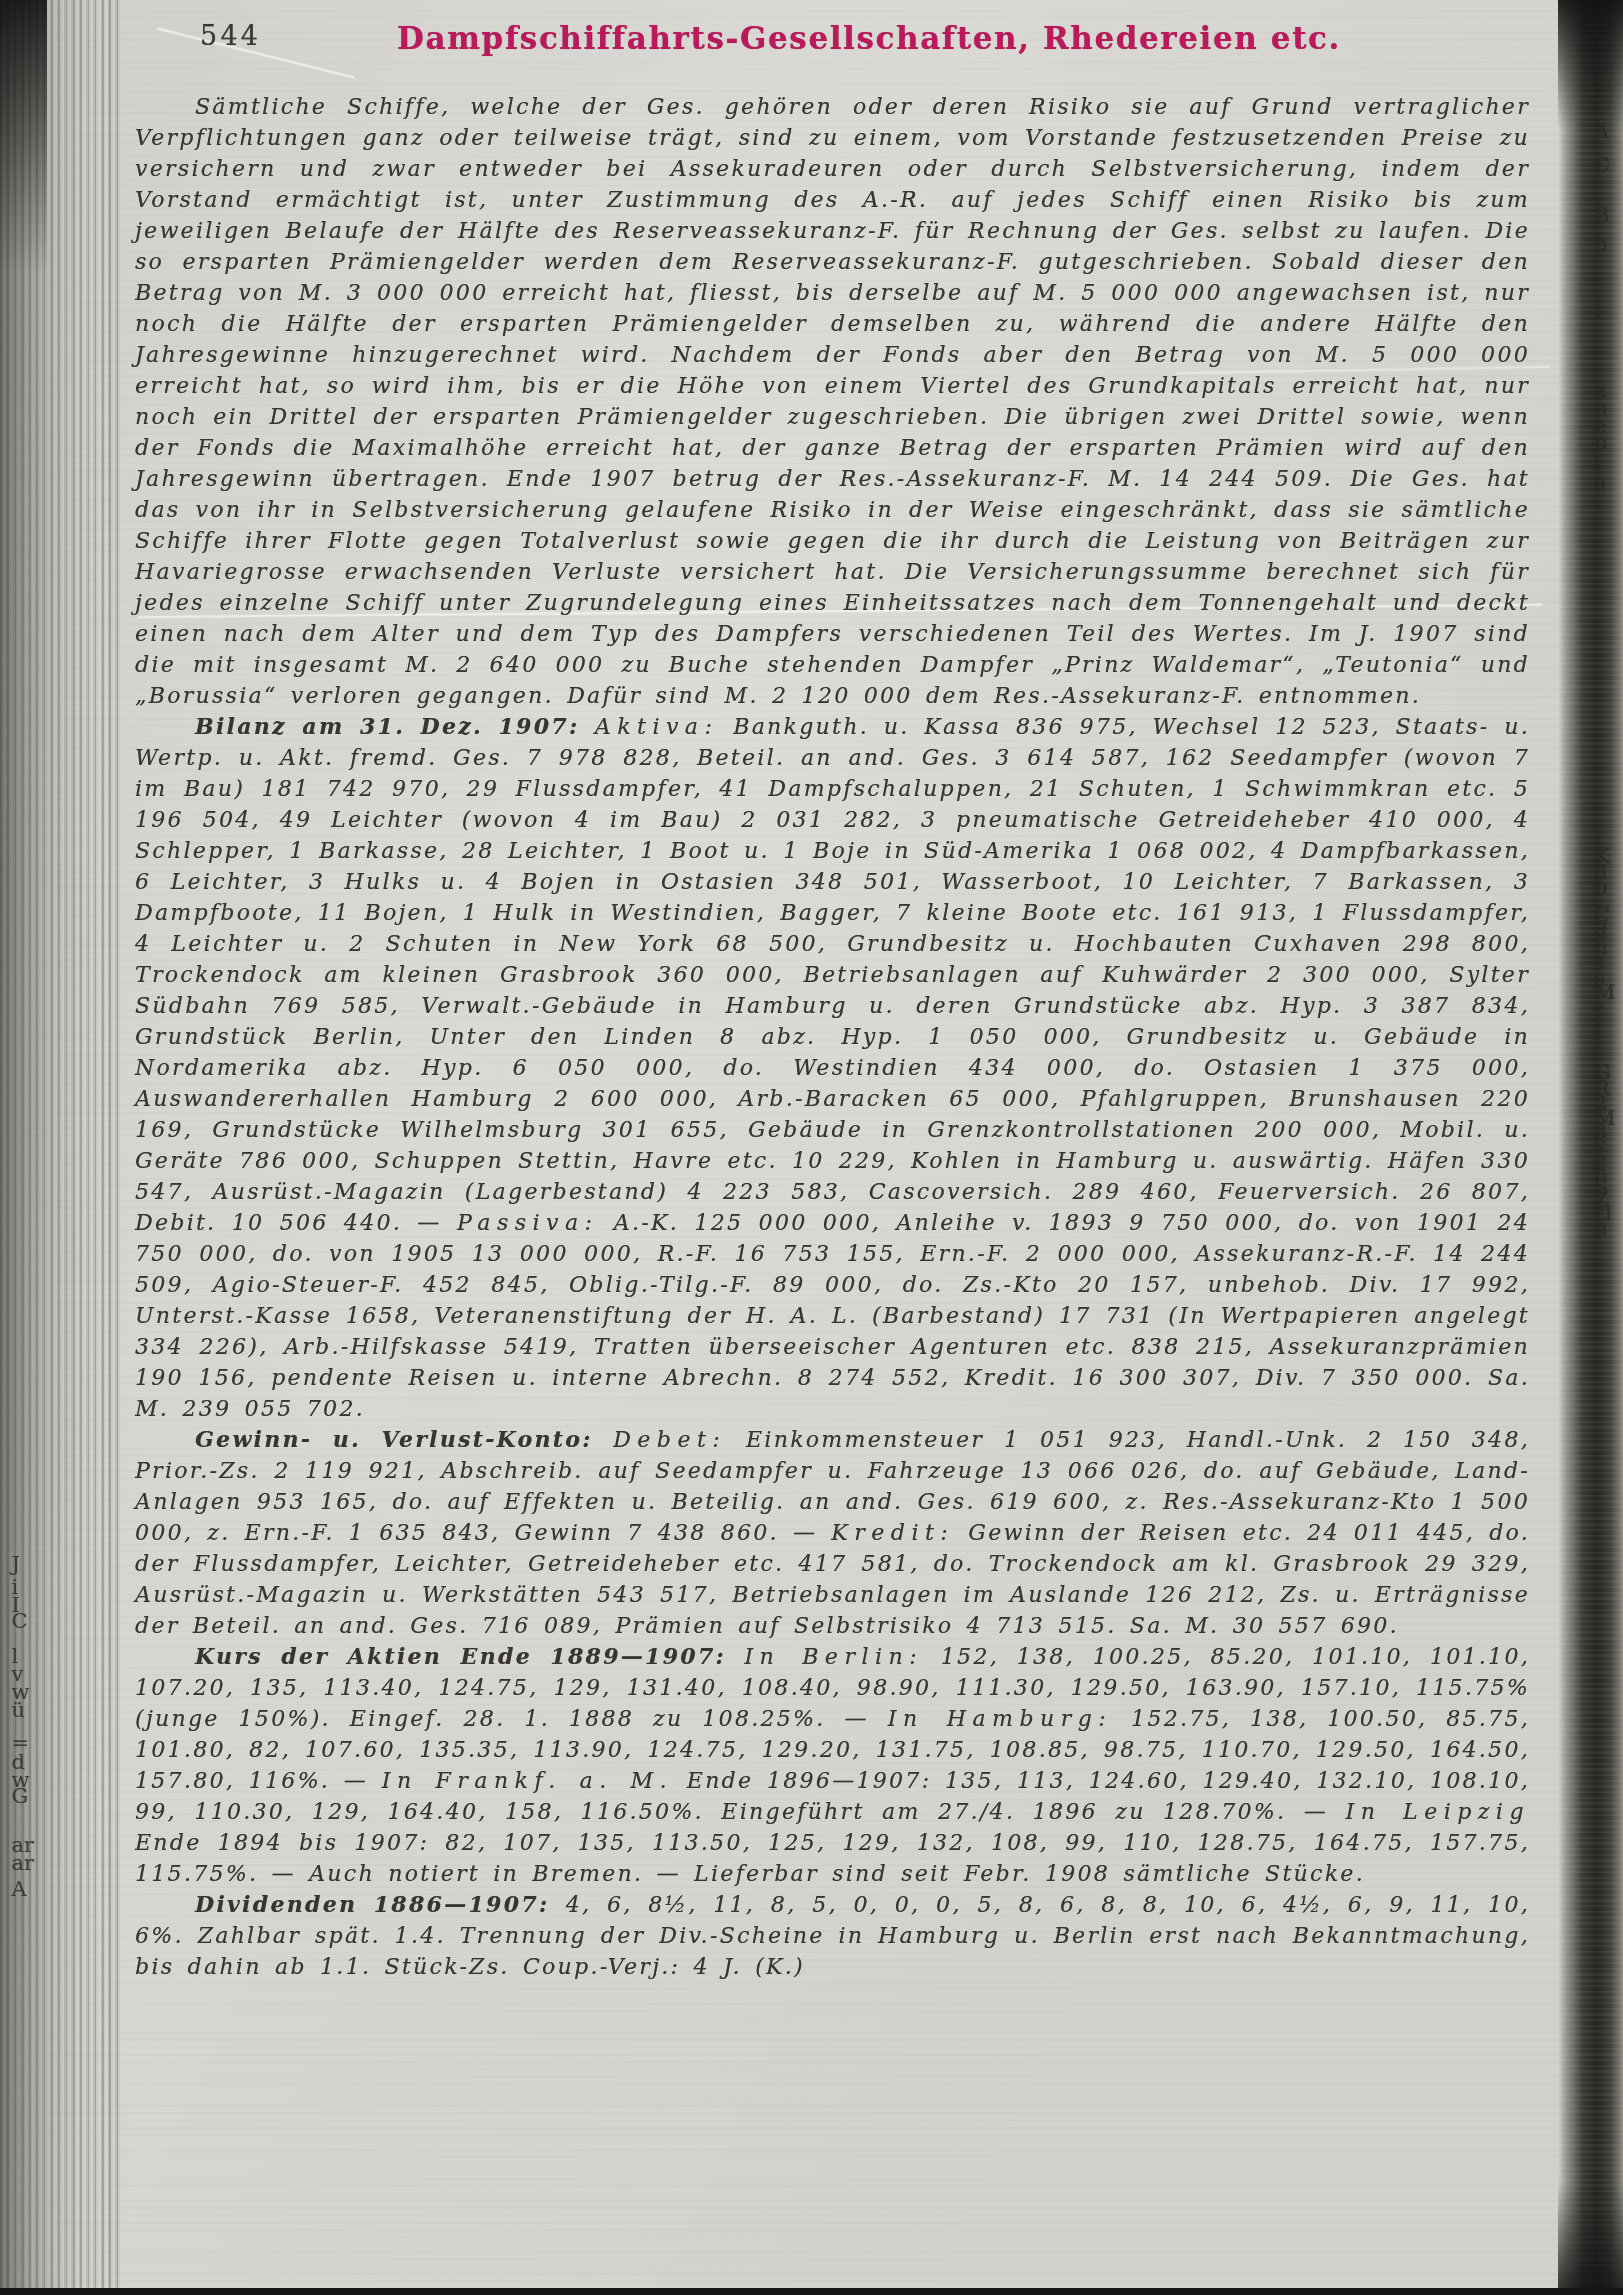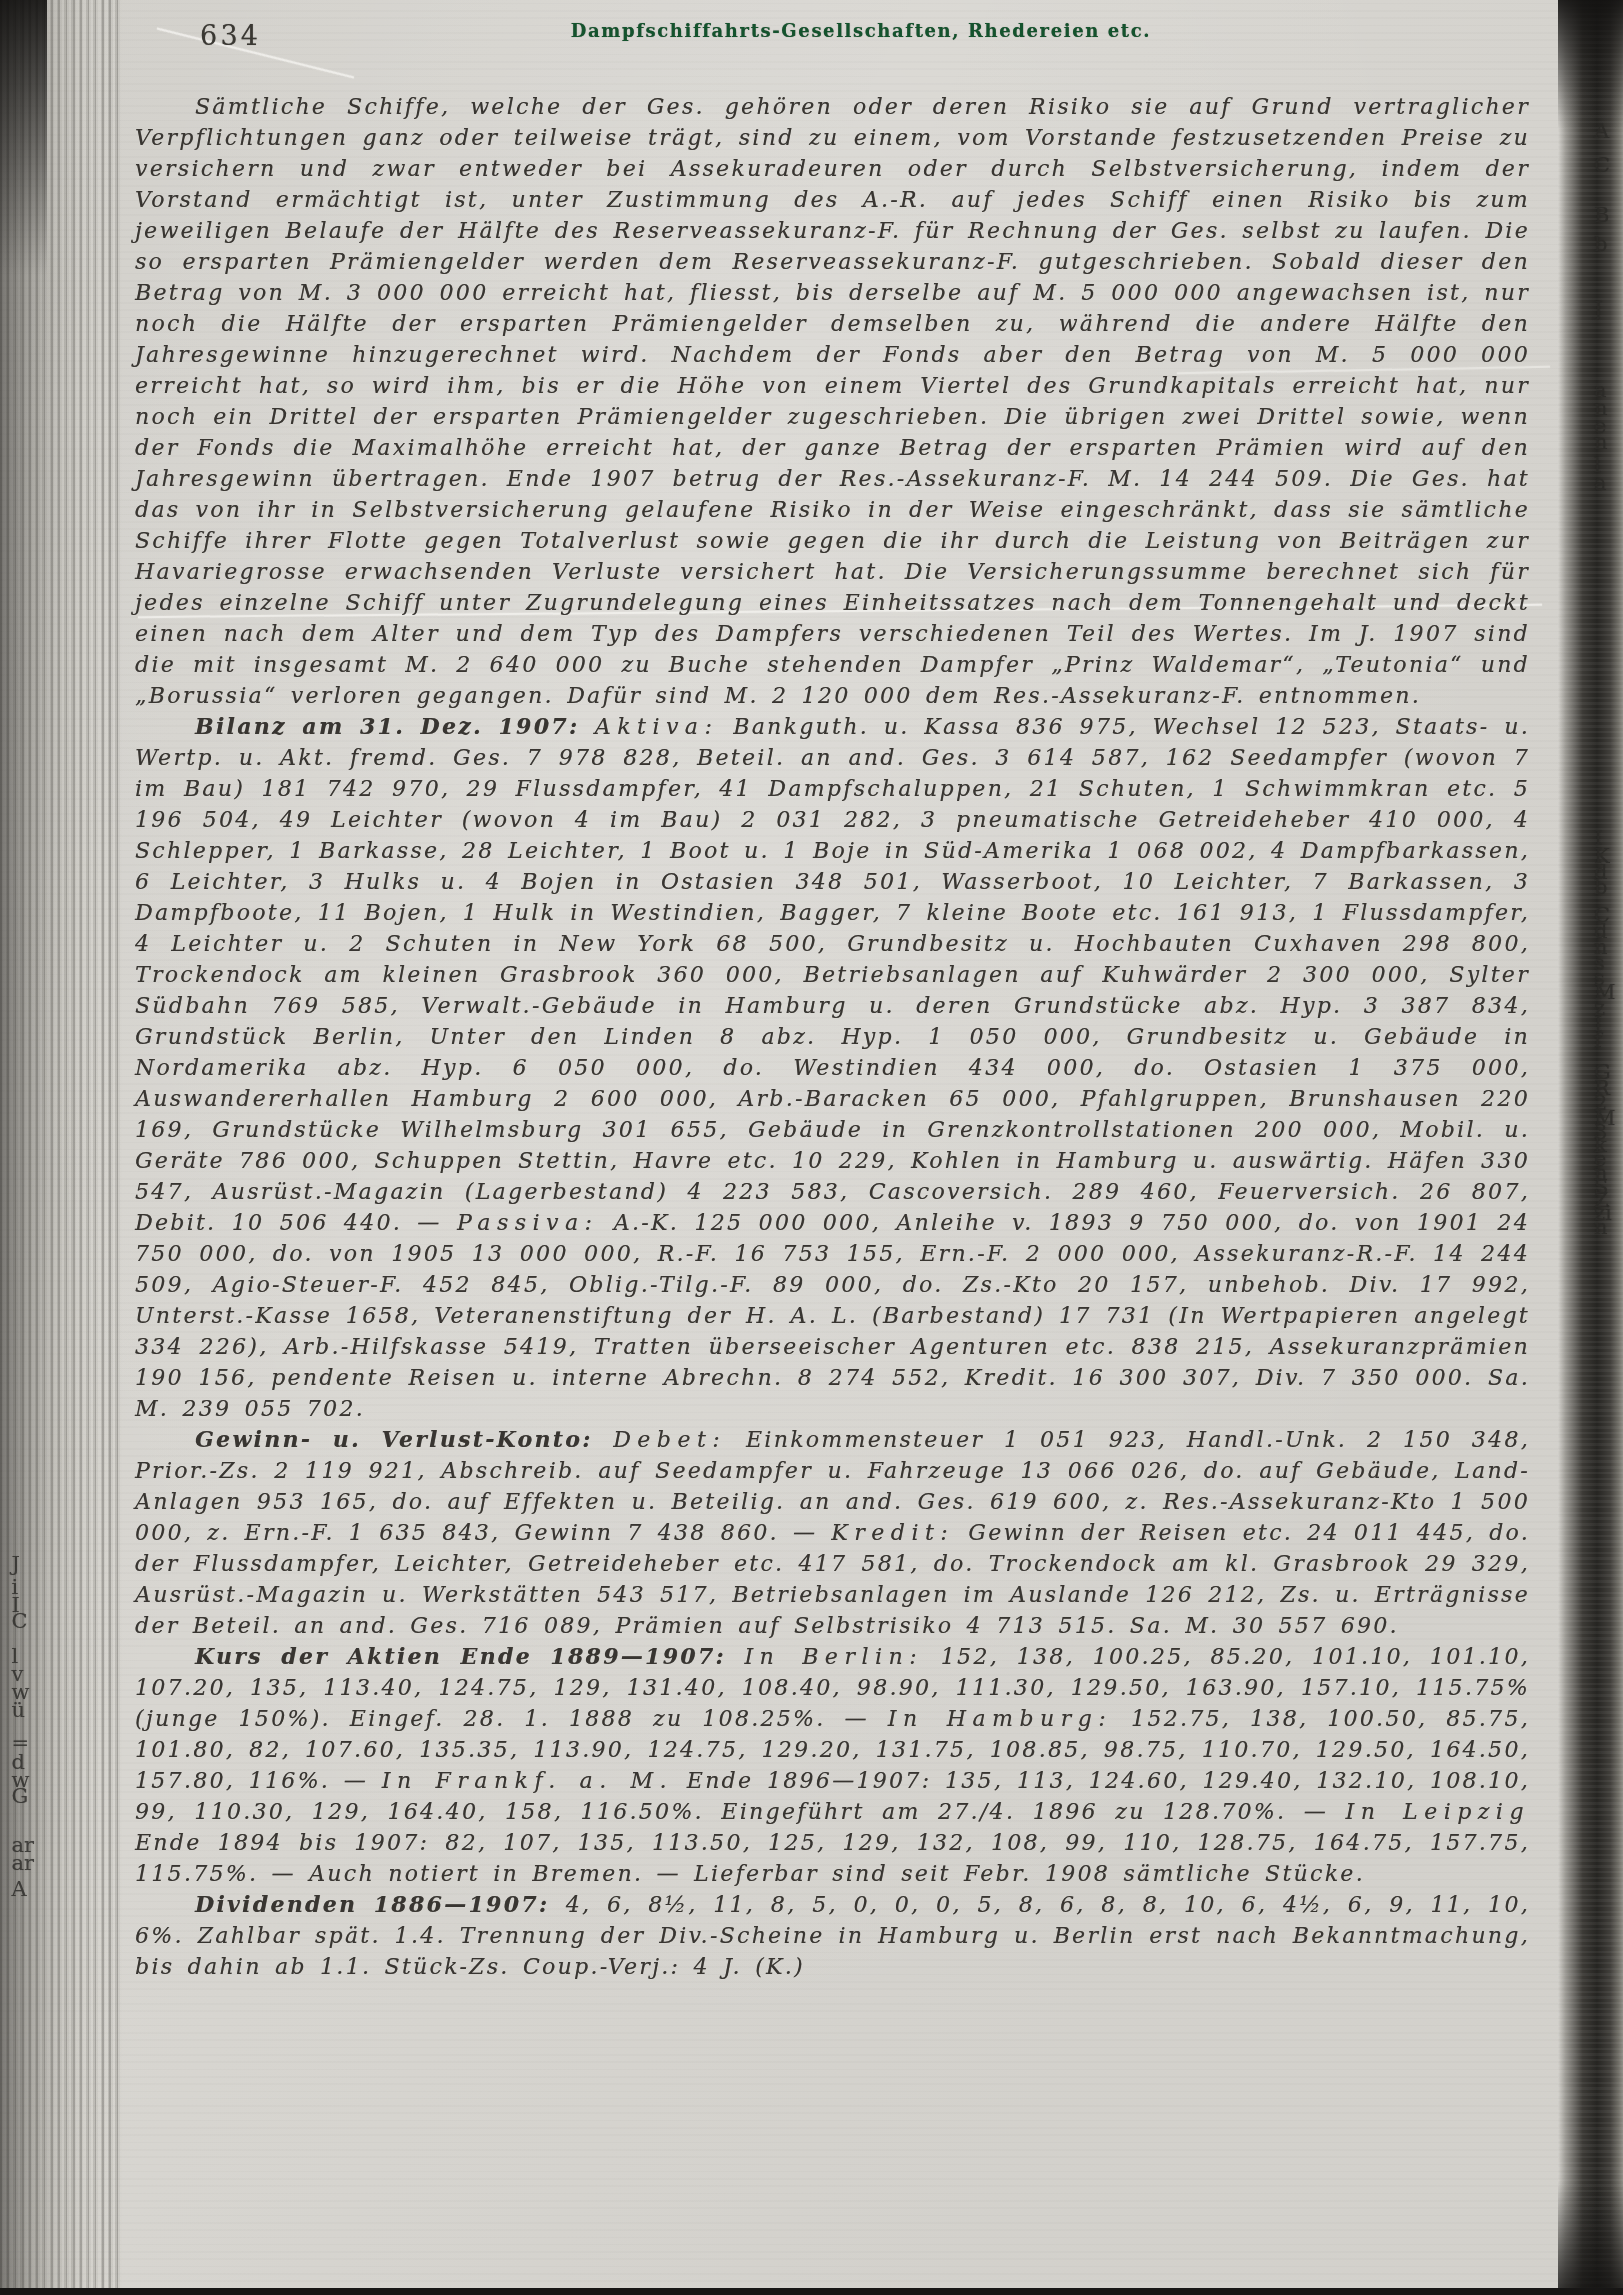--- a/index.html
+++ b/index.html
@@ -49,22 +49,22 @@
   .scratch-a{top:610px;left:138px;width:1404px;height:2.4px;transform:rotate(-0.5deg);}
   .scratch-b{top:52px;left:154px;width:203px;height:1.6px;transform:rotate(14deg);}
   .scratch-c{top:369px;left:1177px;width:373px;height:1.6px;transform:rotate(-1deg);opacity:0.7;}
   
   .page-number{
     position:absolute;top:19.5px;left:200px;z-index:5;
     font-size:27px;letter-spacing:3.2px;color:#3a3833;
     text-shadow:0 0 0.8px rgba(56,54,50,0.55);
   }
   .header-title{
-    position:absolute;top:19.5px;left:317px;width:1088px;z-index:5;
-    text-align:center;font-weight:bold;font-size:18px;letter-spacing:1.6px;color:#14532d;
+    position:absolute;top:19.5px;left:325px;width:1088px;z-index:5;
+    text-align:center;font-weight:bold;font-size:31px;letter-spacing:1.6px;color:#be185d;
     text-shadow:0 0 0.8px rgba(53,51,48,0.6);
   }
   
   .body-text{
     position:absolute;top:91px;left:135px;width:1395px;z-index:5;
     color:#383531;font-size:22px;line-height:31px;
     text-align:justify;letter-spacing:2.3px;word-spacing:4px;
     text-shadow:0.2px 0.2px 0.6px rgba(58,56,51,0.55);
   }
   .body-text p{margin:0;text-indent:60px;font-style:italic;}
@@ -83,21 +83,21 @@
 <div class="edge-left"></div>
 <div class="edge-left-top-dark"></div>
 <div class="edge-right"></div>
 <div class="corner-dark-top"></div>
 <div class="corner-dark-bottom"></div>
 <div class="edge-bottom"></div>
 <div class="scratch scratch-a"></div>
 <div class="scratch scratch-b"></div>
 <div class="scratch scratch-c"></div>
 
-<div class="page-number">634</div>
+<div class="page-number">544</div>
 <div class="header-title">Dampfschiffahrts-Gesellschaften, Rhedereien etc.</div>
 
 <div class="body-text" style="color: rgb(56, 53, 49);">
   <p><span class="run-normal">Sämtliche Schiffe, welche der Ges. gehören oder deren Risiko sie auf Grund vertraglicher Verpflichtungen ganz oder teilweise trägt, sind zu einem, vom Vorstande festzusetzenden Preise zu versichern und zwar entweder bei Assekuradeuren oder durch Selbstversicherung, indem der Vorstand ermächtigt ist, unter Zustimmung des A.-R. auf jedes Schiff einen Risiko bis zum jeweiligen Belaufe der Hälfte des Reserveassekuranz-F. für Rechnung der Ges. selbst zu laufen. Die so ersparten Prämiengelder werden dem Reserveassekuranz-F. gutgeschrieben. Sobald dieser den Betrag von M. 3 000 000 erreicht hat, fliesst, bis derselbe auf M. 5 000 000 angewachsen ist, nur noch die Hälfte der ersparten Prämiengelder demselben zu, während die andere Hälfte den Jahresgewinne hinzugerechnet wird. Nachdem der Fonds aber den Betrag von M. 5 000 000 erreicht hat, so wird ihm, bis er die Höhe von einem Viertel des Grundkapitals erreicht hat, nur noch ein Drittel der ersparten Prämiengelder zugeschrieben. Die übrigen zwei Drittel sowie, wenn der Fonds die Maximalhöhe erreicht hat, der ganze Betrag der ersparten Prämien wird auf den Jahresgewinn übertragen. Ende 1907 betrug der Res.-Assekuranz-F. M. 14 244 509. Die Ges. hat das von ihr in Selbstversicherung gelaufene Risiko in der Weise eingeschränkt, dass sie sämtliche Schiffe ihrer Flotte gegen Totalverlust sowie gegen die ihr durch die Leistung von Beiträgen zur Havariegrosse erwachsenden Verluste versichert hat. Die Versicherungssumme berechnet sich für jedes einzelne Schiff unter Zugrundelegung eines Einheitssatzes nach dem Tonnengehalt und deckt einen nach dem Alter und dem Typ des Dampfers verschiedenen Teil des Wertes. Im J. 1907 sind die mit insgesamt M. 2 640 000 zu Buche stehenden Dampfer „Prinz Waldemar“, „Teutonia“ und „Borussia“ verloren gegangen. Dafür sind M. 2 120 000 dem Res.-Assekuranz-F. entnommen.</span></p>
   <p><span class="run-bold">Bilanz am 31. Dez. 1907: </span><span class="run-spaced">Aktiva:</span><span class="run-normal"> Bankguth. u. Kassa 836 975, Wechsel 12 523, Staats- u. Wertp. u. Akt. fremd. Ges. 7 978 828, Beteil. an and. Ges. 3 614 587, 162 Seedampfer (wovon 7 im Bau) 181 742 970, 29 Flussdampfer, 41 Dampfschaluppen, 21 Schuten, 1 Schwimmkran etc. 5 196 504, 49 Leichter (wovon 4 im Bau) 2 031 282, 3 pneumatische Getreideheber 410 000, 4 Schlepper, 1 Barkasse, 28 Leichter, 1 Boot u. 1 Boje in Süd-Amerika 1 068 002, 4 Dampfbarkassen, 6 Leichter, 3 Hulks u. 4 Bojen in Ostasien 348 501, Wasserboot, 10 Leichter, 7 Barkassen, 3 Dampfboote, 11 Bojen, 1 Hulk in Westindien, Bagger, 7 kleine Boote etc. 161 913, 1 Flussdampfer, 4 Leichter u. 2 Schuten in New York 68 500, Grundbesitz u. Hochbauten Cuxhaven 298 800, Trockendock am kleinen Grasbrook 360 000, Betriebsanlagen auf Kuhwärder 2 300 000, Sylter Südbahn 769 585, Verwalt.-Gebäude in Hamburg u. deren Grundstücke abz. Hyp. 3 387 834, Grundstück Berlin, Unter den Linden 8 abz. Hyp. 1 050 000, Grundbesitz u. Gebäude in Nordamerika abz. Hyp. 6 050 000, do. Westindien 434 000, do. Ostasien 1 375 000, Auswandererhallen Hamburg 2 600 000, Arb.-Baracken 65 000, Pfahlgruppen, Brunshausen 220 169, Grundstücke Wilhelmsburg 301 655, Gebäude in Grenzkontrollstationen 200 000, Mobil. u. Geräte 786 000, Schuppen Stettin, Havre etc. 10 229, Kohlen in Hamburg u. auswärtig. Häfen 330 547, Ausrüst.-Magazin (Lagerbestand) 4 223 583, Cascoversich. 289 460, Feuerversich. 26 807, Debit. 10 506 440. — </span><span class="run-spaced">Passiva:</span><span class="run-normal"> A.-K. 125 000 000, Anleihe v. 1893 9 750 000, do. von 1901 24 750 000, do. von 1905 13 000 000, R.-F. 16 753 155, Ern.-F. 2 000 000, Assekuranz-R.-F. 14 244 509, Agio-Steuer-F. 452 845, Oblig.-Tilg.-F. 89 000, do. Zs.-Kto 20 157, unbehob. Div. 17 992, Unterst.-Kasse 1658, Veteranenstiftung der H. A. L. (Barbestand) 17 731 (In Wertpapieren angelegt 334 226), Arb.-Hilfskasse 5419, Tratten überseeischer Agenturen etc. 838 215, Assekuranzprämien 190 156, pendente Reisen u. interne Abrechn. 8 274 552, Kredit. 16 300 307, Div. 7 350 000.  Sa. M. 239 055 702.</span></p>
   <p><span class="run-bold">Gewinn- u. Verlust-Konto: </span><span class="run-spaced">Debet:</span><span class="run-normal"> Einkommensteuer 1 051 923, Handl.-Unk. 2 150 348, Prior.-Zs. 2 119 921, Abschreib. auf Seedampfer u. Fahrzeuge 13 066 026, do. auf Gebäude, Land-Anlagen 953 165, do. auf Effekten u. Beteilig. an and. Ges. 619 600, z. Res.-Assekuranz-Kto 1 500 000, z. Ern.-F. 1 635 843, Gewinn 7 438 860. — </span><span class="run-spaced">Kredit:</span><span class="run-normal"> Gewinn der Reisen etc. 24 011 445, do. der Flussdampfer, Leichter, Getreideheber etc. 417 581, do. Trockendock am kl. Grasbrook 29 329, Ausrüst.-Magazin u. Werkstätten 543 517, Betriebsanlagen im Auslande 126 212, Zs. u. Erträgnisse der Beteil. an and. Ges. 716 089, Prämien auf Selbstrisiko 4 713 515. Sa. M. 30 557 690.</span></p>
   <p><span class="run-bold">Kurs der Aktien Ende 1889—1907: </span><span class="run-spaced">In Berlin:</span><span class="run-normal"> 152, 138, 100.25, 85.20, 101.10, 101.10, 107.20, 135, 113.40, 124.75, 129, 131.40, 108.40, 98.90, 111.30, 129.50, 163.90, 157.10, 115.75% (junge 150%). Eingef. 28. 1. 1888 zu 108.25%. — </span><span class="run-spaced">In Hamburg:</span><span class="run-normal"> 152.75, 138, 100.50, 85.75, 101.80, 82, 107.60, 135.35, 113.90, 124.75, 129.20, 131.75, 108.85, 98.75, 110.70, 129.50, 164.50, 157.80, 116%. — </span><span class="run-spaced">In Frankf. a. M.</span><span class="run-normal"> Ende 1896—1907: 135, 113, 124.60, 129.40, 132.10, 108.10, 99, 110.30, 129, 164.40, 158, 116.50%.  Eingeführt am 27./4. 1896 zu 128.70%. — </span><span class="run-spaced">In Leipzig</span><span class="run-normal"> Ende 1894 bis 1907: 82, 107, 135, 113.50, 125, 129, 132, 108, 99, 110, 128.75, 164.75, 157.75, 115.75%. — Auch notiert in Bremen. — Lieferbar sind seit Febr. 1908 sämtliche Stücke.</span></p>
   <p><span class="run-bold">Dividenden 1886—1907: </span><span class="run-normal">4, 6, 8½, 11, 8, 5, 0, 0, 0, 5, 8, 6, 8, 8, 10, 6, 4½, 6, 9, 11, 10, 6%. Zahlbar spät. 1.4. Trennung der Div.-Scheine in Hamburg u. Berlin erst nach Bekanntmachung, bis dahin ab 1.1. Stück-Zs. Coup.-Verj.: 4 J. (K.)</span></p>
 </div>
 

